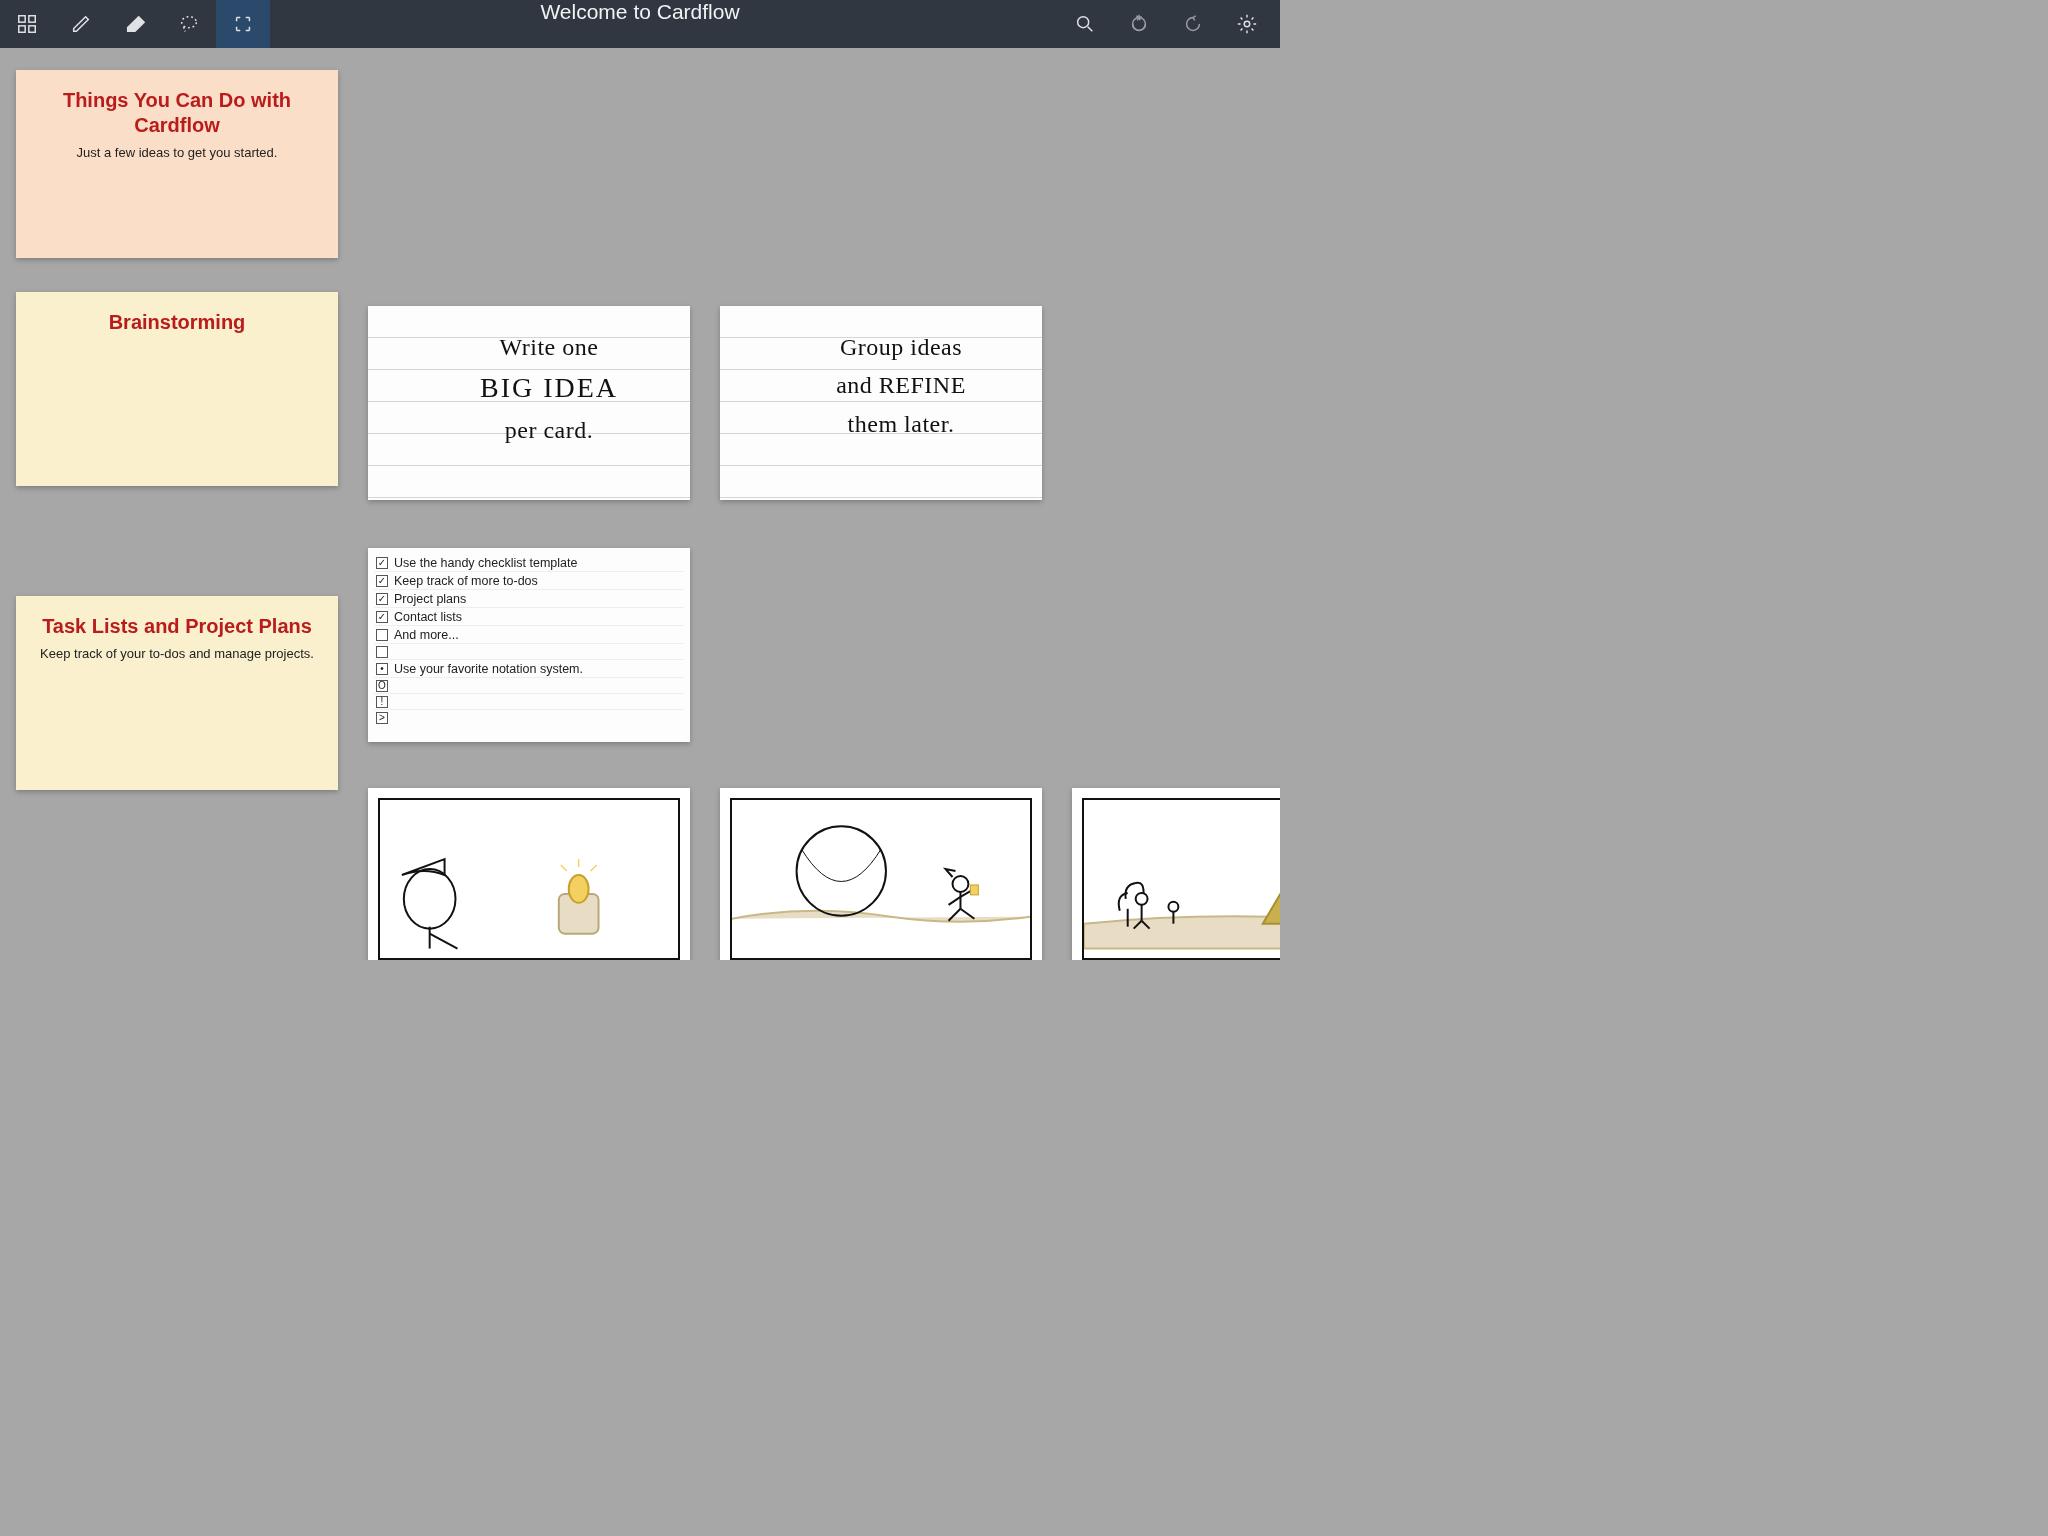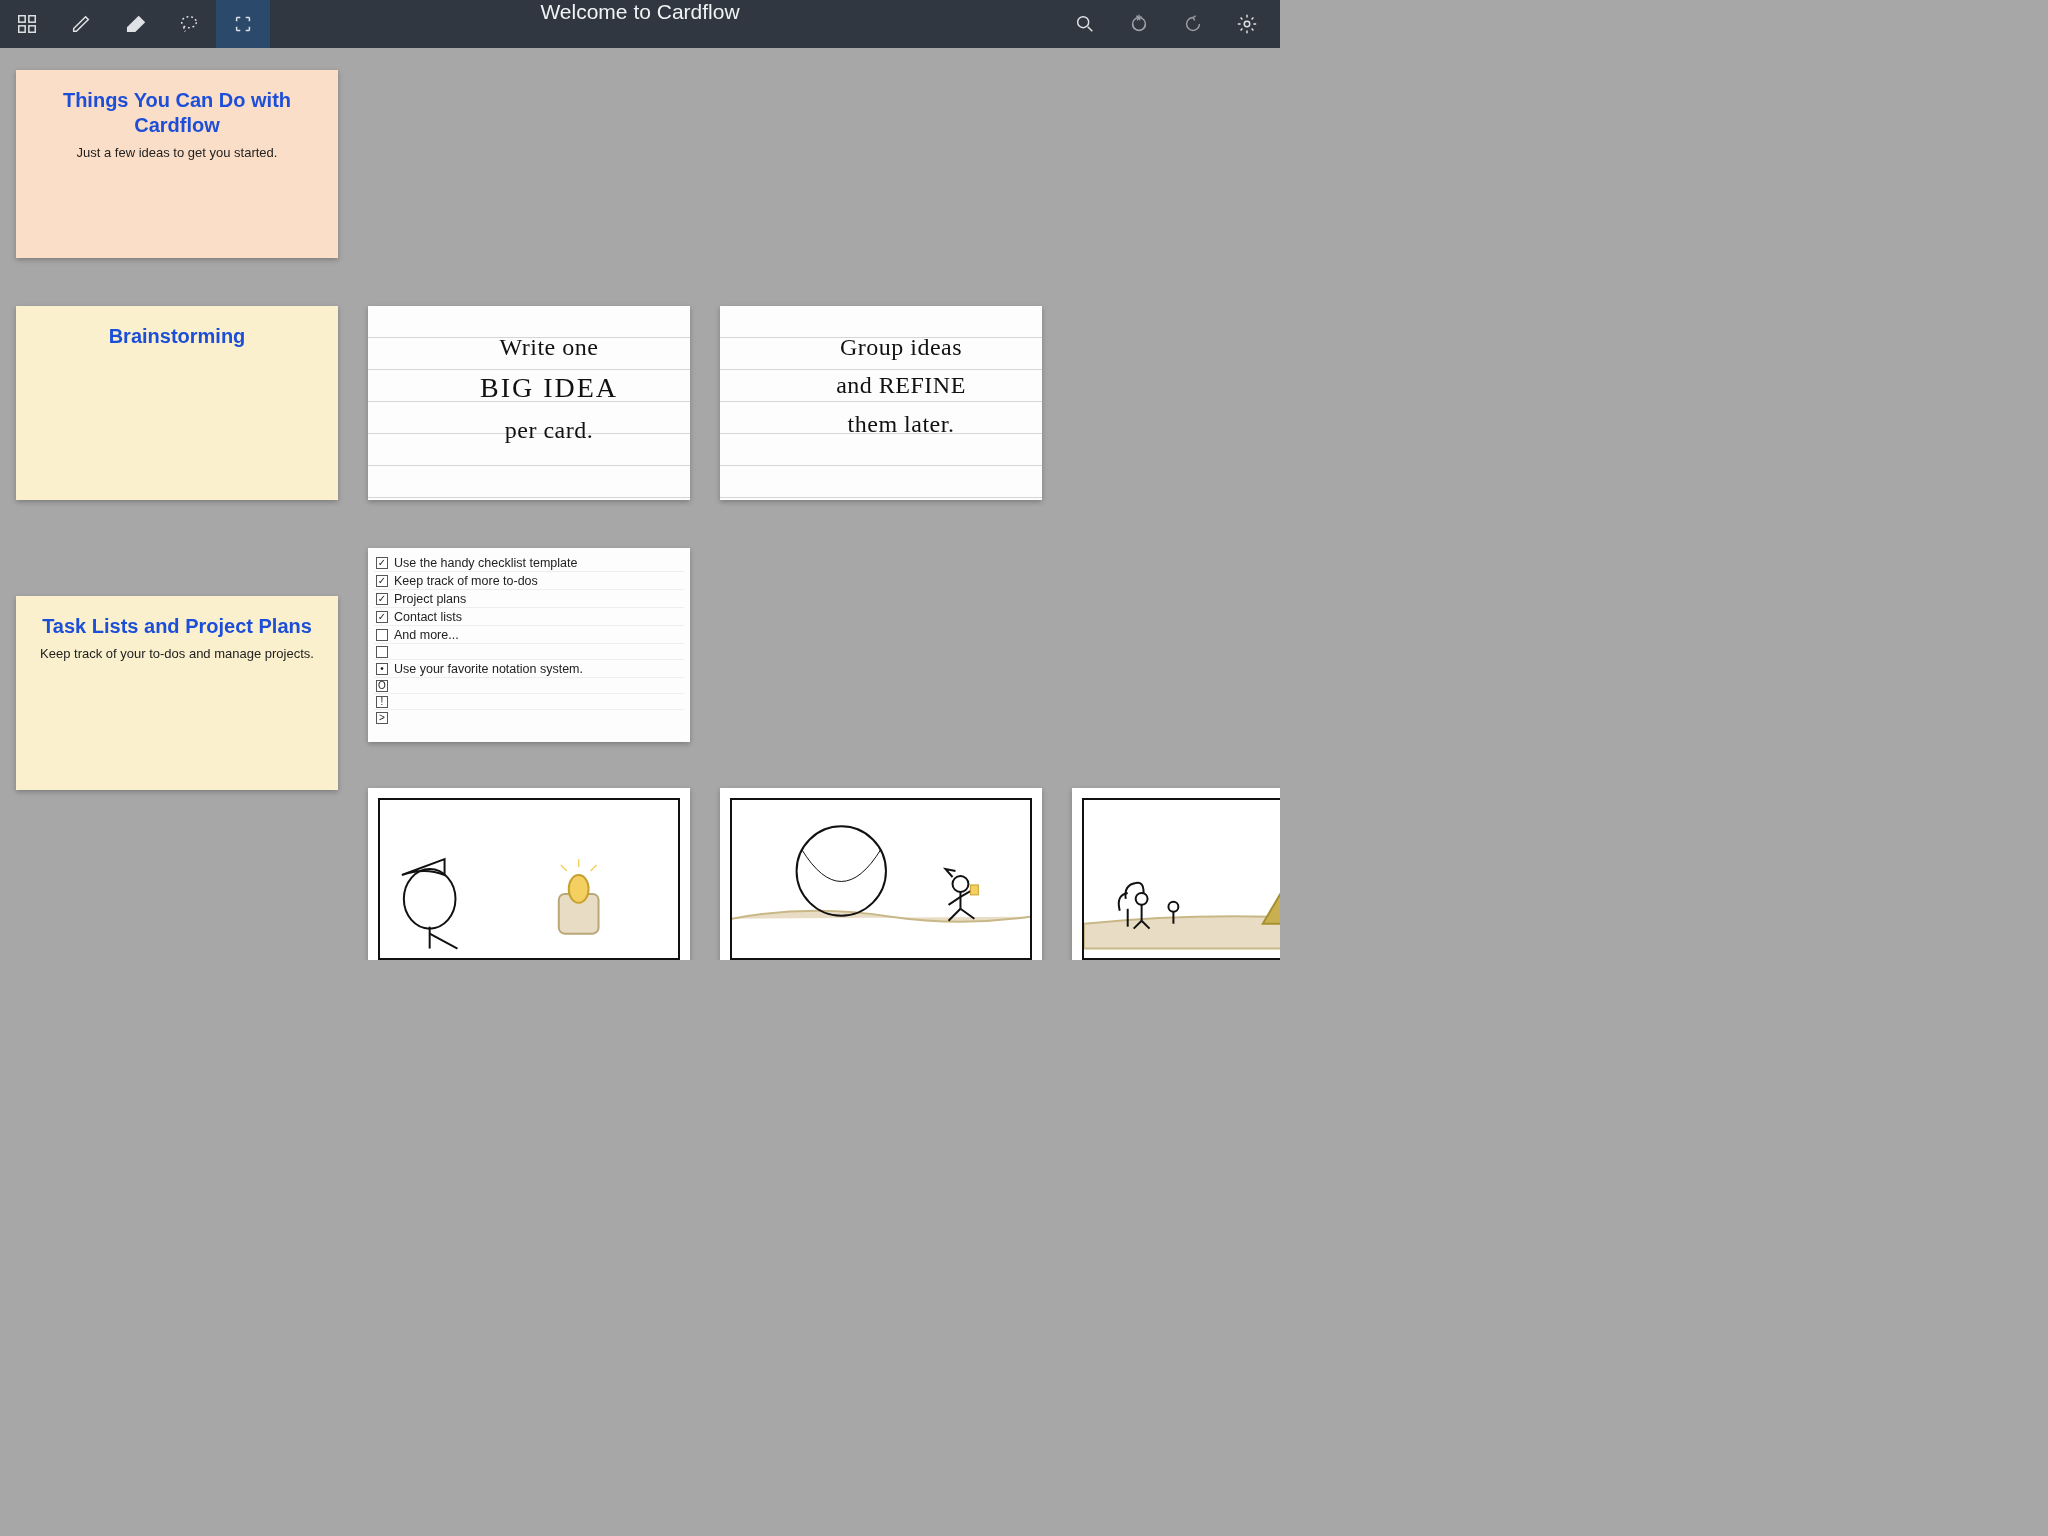--- a/index.html
+++ b/index.html
@@ -54,21 +54,21 @@
   .card.peach { background: #fbdec7; }
   .card.cream { background: #faf0cd; }
 
   .card-title-block {
     padding: 18px 18px 0 18px;
     text-align: center;
   }
   .card-title {
     font-size: 20px;
     font-weight: 700;
-    color: #1d4ed8;
+    color: #b91c1c;
     line-height: 1.25;
   }
   .card-sub {
     font-size: 13px;
     font-weight: 400;
     color: #222;
     margin-top: 6px;
     line-height: 1.35;
   }
 
@@ -213,21 +213,21 @@
 
 <div class="canvas">
 
   <div class="card peach" style="left:16px; top:22px; height:188px;">
     <div class="card-title-block">
       <div class="card-title">Things You Can Do with Cardflow</div>
       <div class="card-sub">Just a few ideas to get you started.</div>
     </div>
   </div>
 
-  <div class="card cream" style="left:16px; top:258px;">
+  <div class="card cream" style="left:16px; top:244px;">
     <div class="card-title-block">
       <div class="card-title">Brainstorming</div>
     </div>
   </div>
 
   <div class="card index-card" style="left:368px; top:258px;">
     <div class="handwrite">
       <span>Write one</span><br>
       <span class="big">BIG IDEA</span><br>
       <span>per card.</span>

